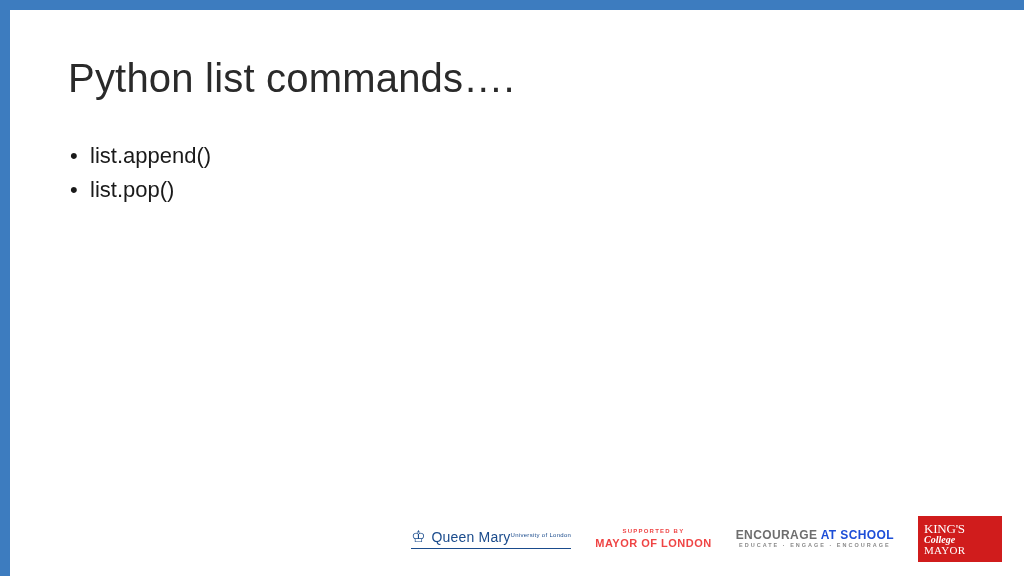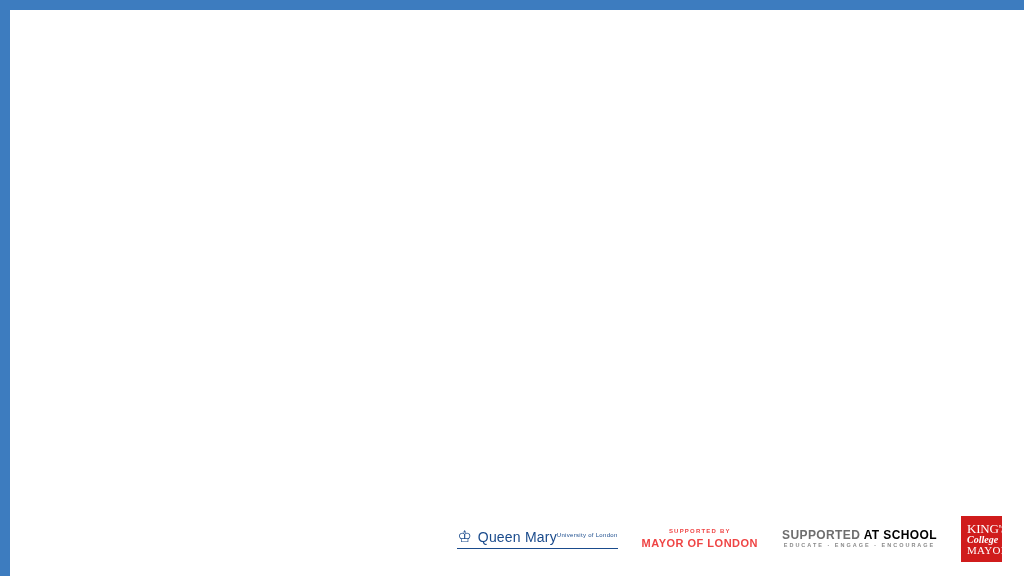--- a/index.html
+++ b/index.html
@@ -81,25 +81,25 @@
     .qm .qm-text .sub { font-size: 6px; font-weight: 400; letter-spacing: 0.3px; margin-top: 2px; }
     .qm-bar { width: 100%; height: 1px; background: #1a4b8c; margin-top: 3px; }
     
     .mol { text-align: center; color: #ef4444; line-height: 1.15; }
     .mol .sup { font-size: 6px; letter-spacing: 1.2px; font-weight: 600; }
     .mol .main { font-size: 11px; letter-spacing: 0.5px; font-weight: 700; margin-top: 2px; }
     
     .cas { text-align: left; line-height: 1; }
     .cas .line1 { font-size: 12px; font-weight: 700; letter-spacing: 0.4px; }
     .cas .line1 .c1 { color: #6e6e6e; }
-    .cas .line1 .c2 { color: #000000; }
+    .cas .line1 .c2 { color: #1d4ed8; }
     .cas .line2 { font-size: 5.5px; letter-spacing: 2px; color: #8a8a8a; font-weight: 600; margin-top: 2px; }
     
     .kcl {
-      width: 41px;
+      width: 84px;
       height: 46px;
       background: #d01c1c;
       color: #ffffff;
       display: flex;
       flex-direction: column;
       justify-content: center;
       padding: 4px 6px;
       line-height: 0.92;
       font-family: Georgia, "Times New Roman", serif;
       position: relative;
@@ -108,20 +108,25 @@
     .kcl .l2 { font-size: 10px; font-style: italic; font-weight: 700; }
     .kcl .l3 { font-size: 11px; font-weight: 400; letter-spacing: 0.3px; }
   </style>
 </head>
 <body>
 
 <div class="border-top"></div>
 <div class="border-left"></div>
 
 <div class="content">
+  <h1 class="title">Python list commands….</h1>
+  <ul class="bullets">
+    <li>list.append()</li>
+    <li>list.pop()</li>
+  </ul>
 </div>
 
 <div class="footer">
 
   <div class="logo">
     <div class="qm">
       <span class="crown">♔</span>
       <span class="qm-text">
         <span class="main">Queen Mary</span>
         <span class="sub">University of London</span>
@@ -130,21 +135,21 @@
     <div class="qm-bar"></div>
   </div>
 
   <div class="logo mol">
     <div class="sup">SUPPORTED BY</div>
     <div class="main">MAYOR OF LONDON</div>
   </div>
 
   <div class="logo cas">
     <div class="line1">
-      <span class="c1">SUPPORTED </span><span class="c2">AT SCHOOL</span>
+      <span class="c1">ENCOURAGE </span><span class="c2">AT SCHOOL</span>
     </div>
     <div class="line2">EDUCATE · ENGAGE · ENCOURAGE</div>
   </div>
 
   <div class="kcl">
     <div class="l1">KING'S</div>
     <div class="l2">College</div>
     <div class="l3">MAYOR</div>
   </div>
 

